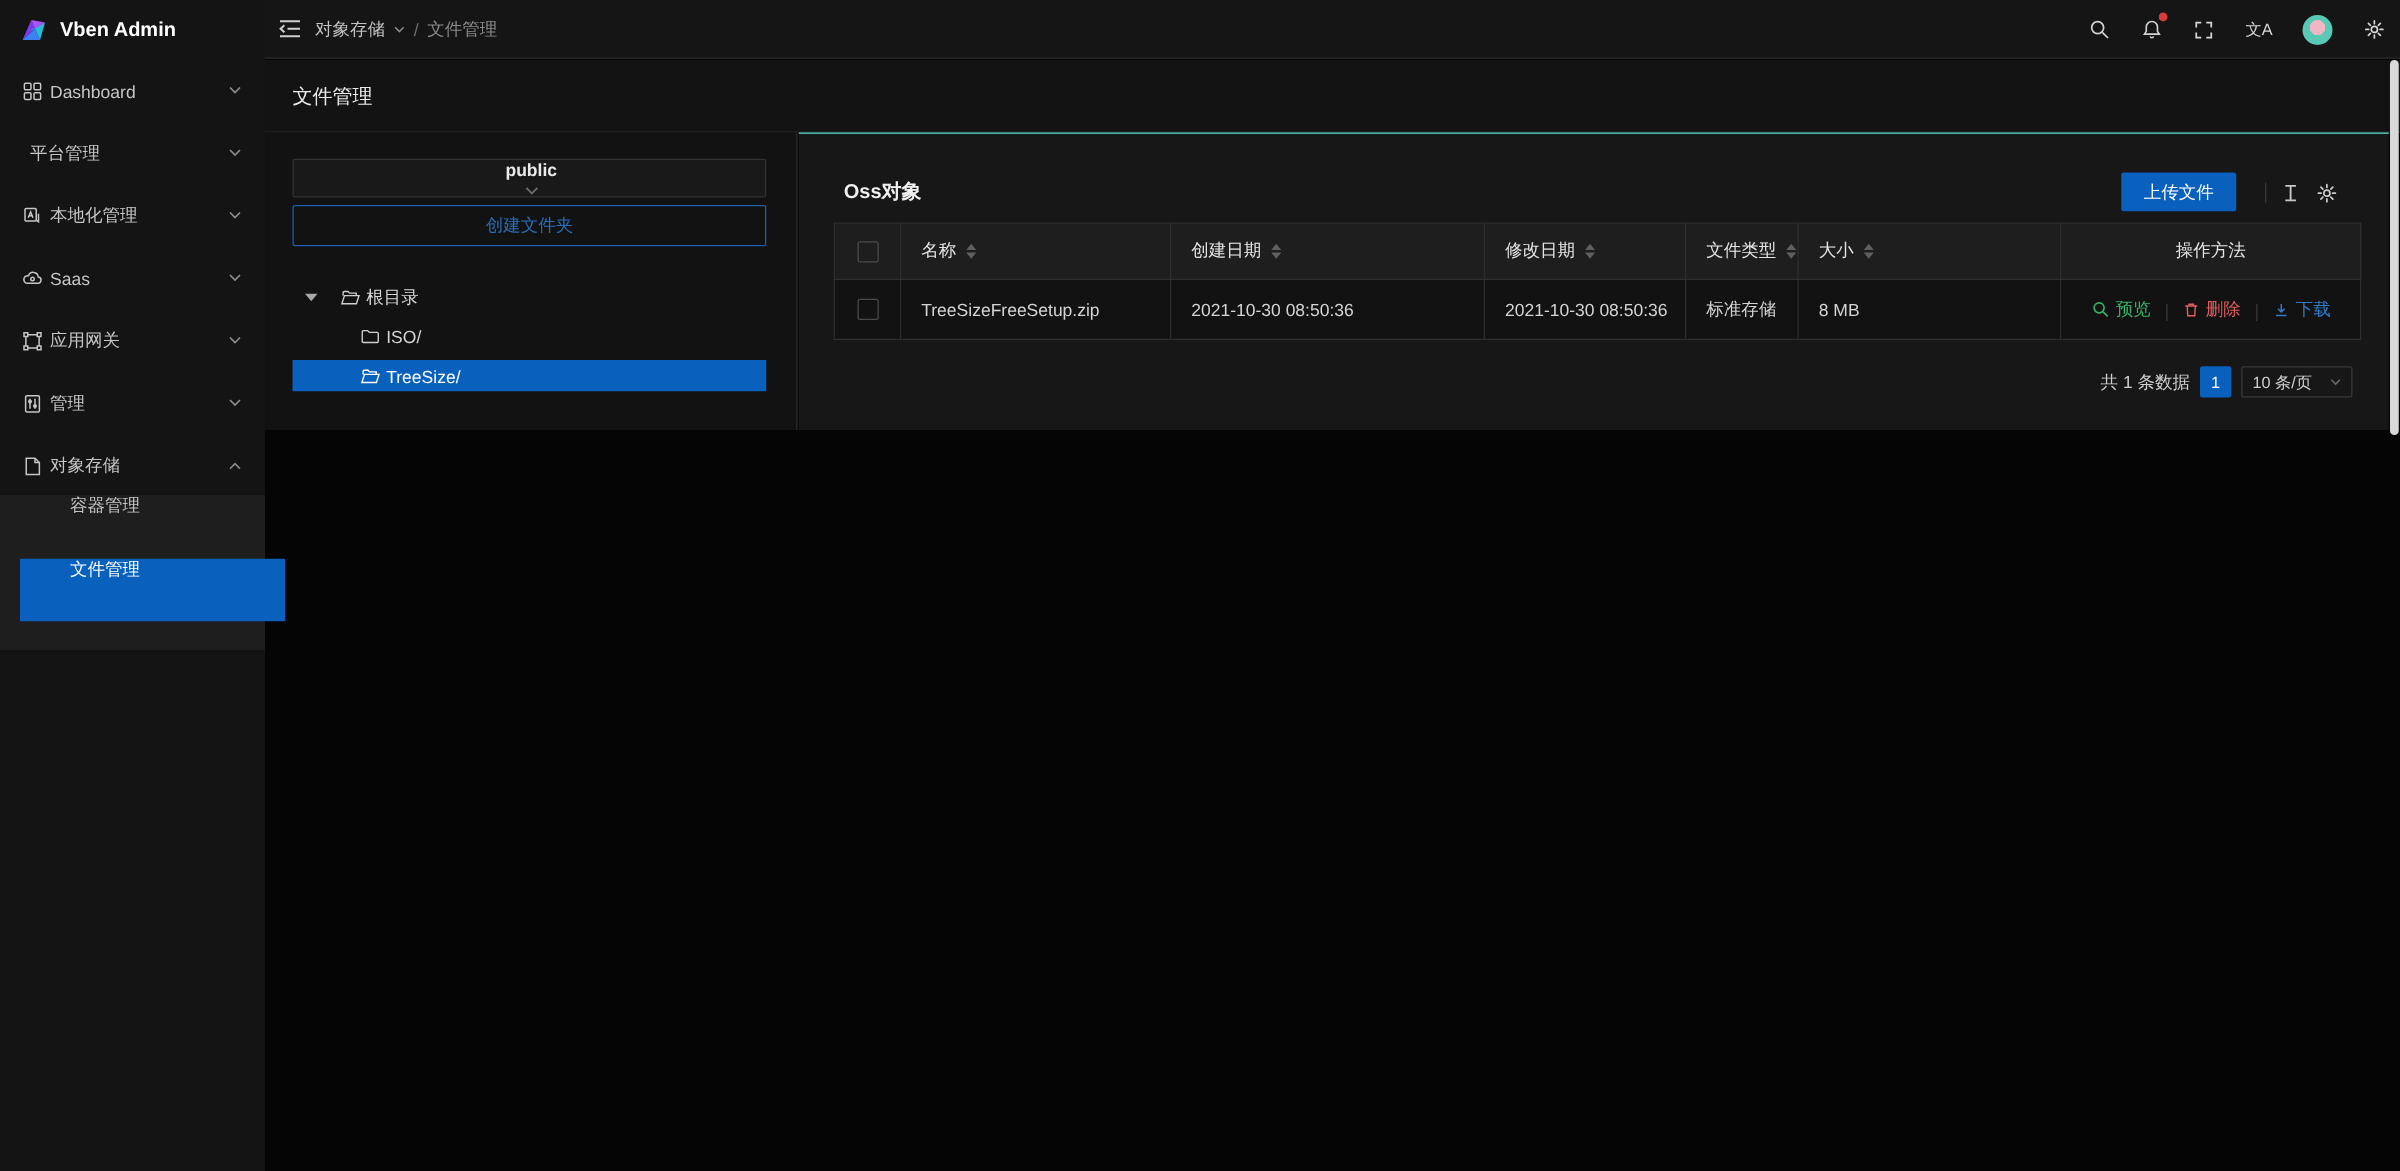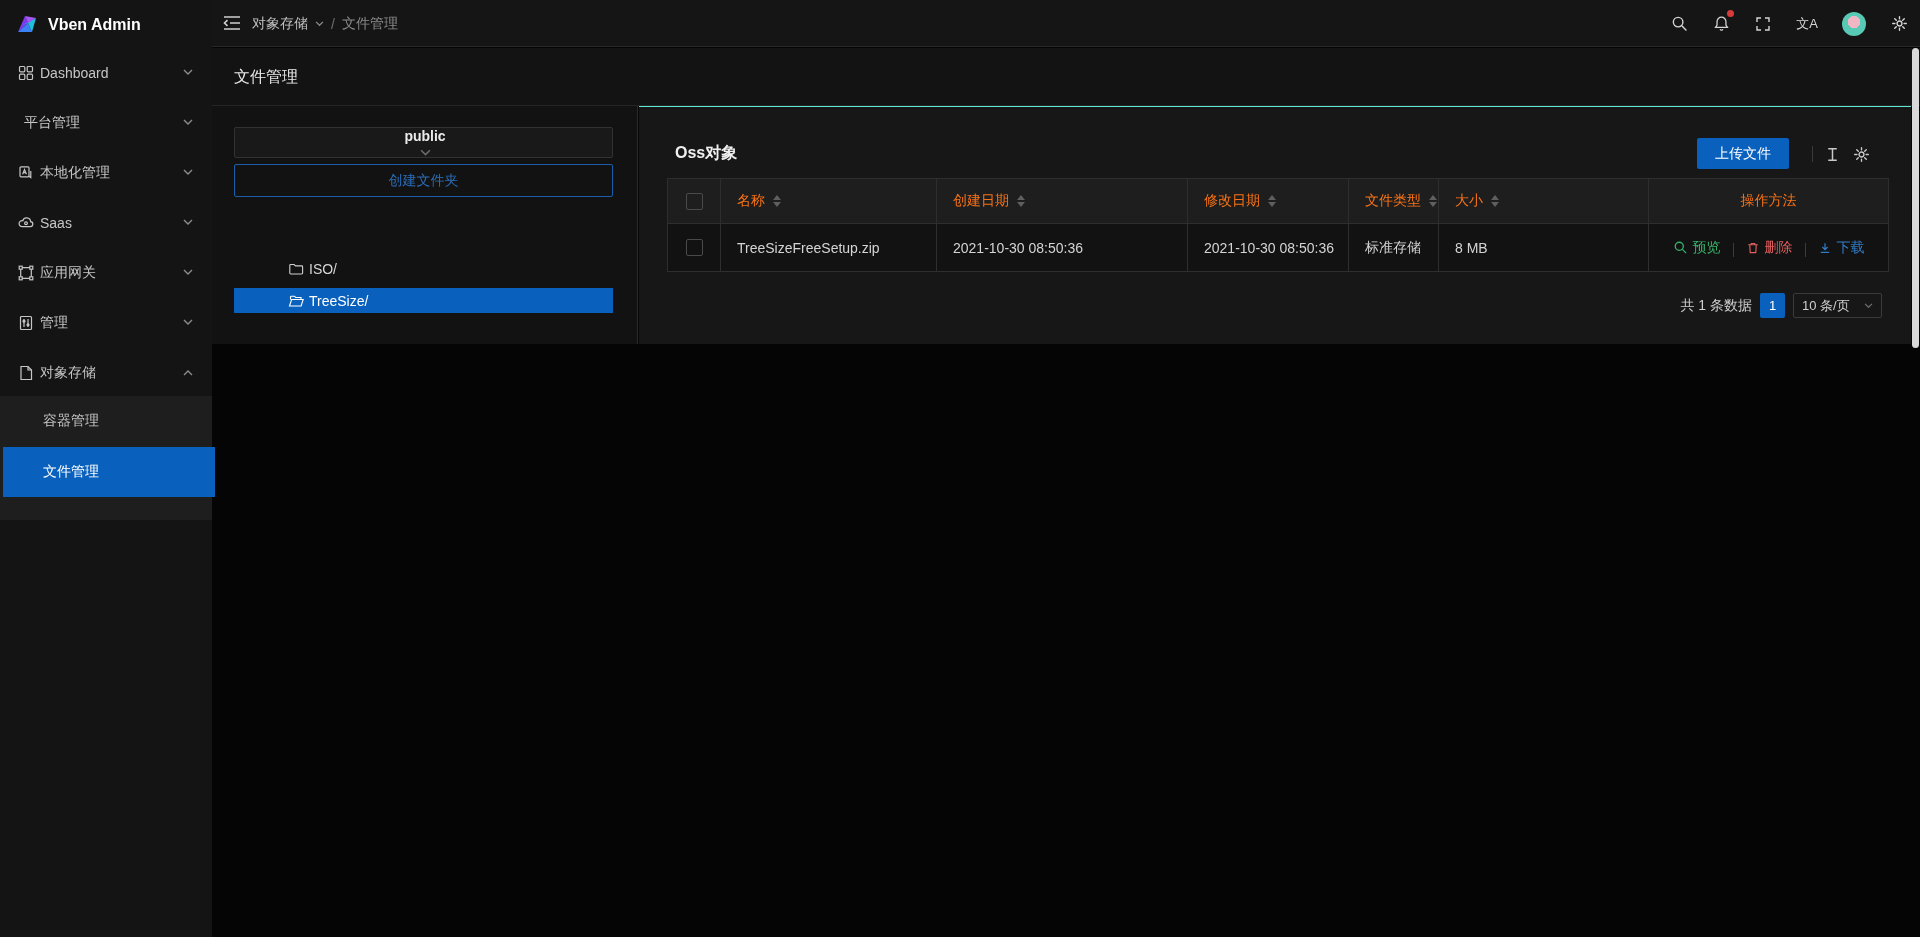--- a/index.html
+++ b/index.html
@@ -10,21 +10,21 @@
   #sidebar { position:absolute; left:0; top:0; width:212px; height:937px; background:#141414; z-index:3; }
   .logo-row { position:absolute; left:0; top:0; width:212px; height:50px; display:flex; align-items:center; }
   .logo-mark { position:absolute; left:14px; top:12px; width:26px; height:26px; }
   .logo-text { position:absolute; left:48px; top:0; height:50px; display:flex; align-items:center; font-size:16px; font-weight:bold; color:#ffffff; }
   .nav-item { position:absolute; left:0; width:212px; height:40px; display:flex; align-items:center; color:#c6c6c6; cursor:pointer; }
   .nav-item .nav-icon { position:absolute; left:18px; top:12px; width:16px; height:16px; }
   .nav-item .nav-label { position:absolute; left:40px; }
   .nav-item .nav-label.no-icon { left:24px; }
   .nav-chevron { position:absolute; left:183px; top:16px; width:10px; height:7px; }
   .submenu { position:absolute; left:0; top:396px; width:212px; height:124px; background:#1e1e1e; }
-  .submenu-item { position:absolute; left:3px; width:212px; height:50px; display:flex; align-items:center; padding-left:40px; color:#c3c3c3; cursor:pointer; }
+  .submenu-item { position:absolute; left:16px; width:212px; height:50px; display:flex; align-items:flex-start; padding-left:40px; color:#c3c3c3; cursor:pointer; }
   .submenu-item.active { background:#0960bd; color:#ffffff; }
 
   
   #win-header { position:absolute; left:212px; top:0; width:1708px; height:47px; background:#151515; border-bottom:1px solid #282828; z-index:2; }
   .fold-btn { position:absolute; left:10px; top:14px; width:20px; height:18px; cursor:pointer; }
   .breadcrumb { position:absolute; left:40px; top:0; height:47px; display:flex; align-items:center; gap:7px; }
   .bc-parent { color:#c2c2c2; cursor:pointer; }
   .bc-sep { color:#6f6f6f; }
   .bc-current { color:#8a8a8a; }
   .header-actions { position:absolute; right:12px; top:0; height:47px; display:flex; align-items:center; gap:24px; }
@@ -58,21 +58,21 @@
 
   
   .oss-title { position:absolute; left:36px; top:36px; font-size:16px; font-weight:bold; color:#f0f0f0; }
   .upload-btn { position:absolute; left:1058px; top:31px; width:92px; height:31px; background:#0960bd; border:none; border-radius:2px; color:#ffffff; font-size:14px; display:flex; align-items:center; justify-content:center; cursor:pointer; }
   .toolbar-sep { position:absolute; left:1173px; top:39px; width:1px; height:16px; background:#3a3a3a; }
   .tb-icon { position:absolute; top:39px; width:17px; height:17px; cursor:pointer; }
   .tb-icon.height-i { left:1185px; }
   .tb-icon.col-gear { left:1214px; }
 
   table.oss-table { position:absolute; left:28px; top:71px; width:1221px; border-collapse:collapse; table-layout:fixed; }
-  .oss-table th, .oss-table td { border:1px solid #2e2e2e; font-weight:normal; font-size:14px; color:#f97316; text-align:left; padding:0 0 0 16px; }
+  .oss-table th, .oss-table td { border:1px solid #2e2e2e; font-weight:normal; font-size:14px; color:#e5e5e5; text-align:left; padding:0 0 0 16px; }
   .oss-table th { background:#1e1e1e; height:45px; }
   .oss-table td { background:#121212; height:48px; color:#d4d4d4; }
   .oss-table th.cb, .oss-table td.cb { padding:0; text-align:center; }
   .oss-table th.ops, .oss-table td.ops { text-align:center; padding:0; }
   .th-inner { display:flex; align-items:center; gap:8px; }
   .sorter { display:flex; flex-direction:column; gap:2px; cursor:pointer; }
   .sorter .up { width:0; height:0; border-left:4px solid transparent; border-right:4px solid transparent; border-bottom:5px solid #5f5f5f; }
   .sorter .dn { width:0; height:0; border-left:4px solid transparent; border-right:4px solid transparent; border-top:5px solid #5f5f5f; }
   .checkbox { display:inline-block; width:17px; height:17px; border:1px solid #4a4a4a; border-radius:2px; background:transparent; vertical-align:middle; cursor:pointer; }
   .ops-inner { display:flex; align-items:flex-end; justify-content:center; gap:12px; }
@@ -251,20 +251,28 @@
       <div class="bucket-select">
         <span class="val">public</span>
         <svg viewBox="0 0 10 7" width="11" height="8" fill="none" stroke="#6b6b6b" stroke-width="1.4">
             <path d="M1 1l4 4 4-4"></path>
           </svg>
       </div>
       <button class="create-btn">
         <span>创建文件夹</span>
       </button>
 
+      <div class="tree-row" style="top:119px">
+        <span class="tree-caret"></span>
+        <svg class="tree-ficon" viewBox="0 0 16 16" fill="none" stroke="#d0d0d0" stroke-width="1.1">
+          <path d="M2.5 6.5V4a.8.8 0 0 1 .8-.8h3.1l1.3 1.3h5.3v2"></path>
+            <path d="M1.5 13l2.1-6.5h11.6L13.1 13z"></path>
+        </svg>
+        <span class="tree-label">根目录</span>
+      </div>
 
       <div class="tree-row" style="top:150px">
         <svg class="tree-ficon lvl2" viewBox="0 0 16 16" fill="none" stroke="#d0d0d0" stroke-width="1.1">
           <path d="M1.8 4.4a.9.9 0 0 1 .9-.9h3.4l1.4 1.4h6.2a.9.9 0 0 1 .9.9v6.3a.9.9 0 0 1-.9.9H2.7a.9.9 0 0 1-.9-.9z"></path>
         </svg>
         <span class="tree-label lvl2">ISO/</span>
       </div>
 
       <div class="tree-row selected" style="top:182px">
         <svg class="tree-ficon lvl2" viewBox="0 0 16 16" fill="none" stroke="#ffffff" stroke-width="1.1">

